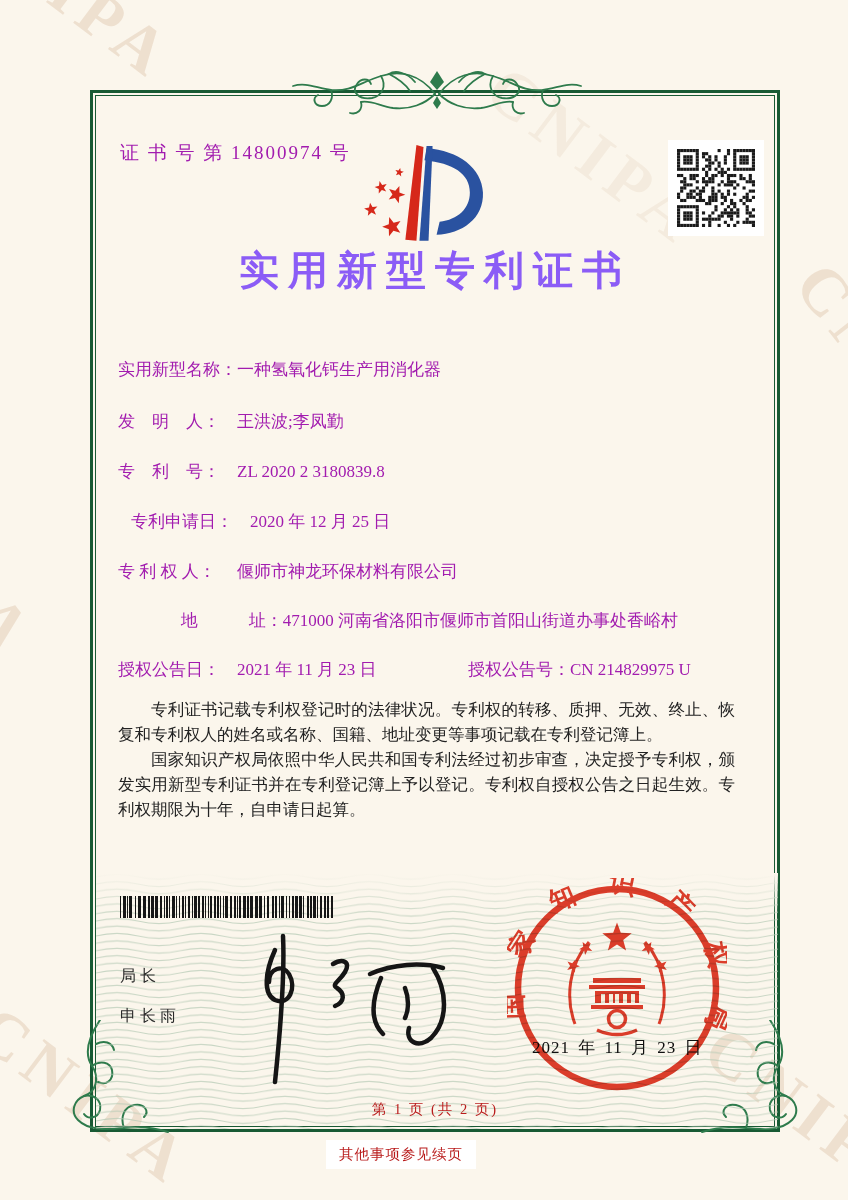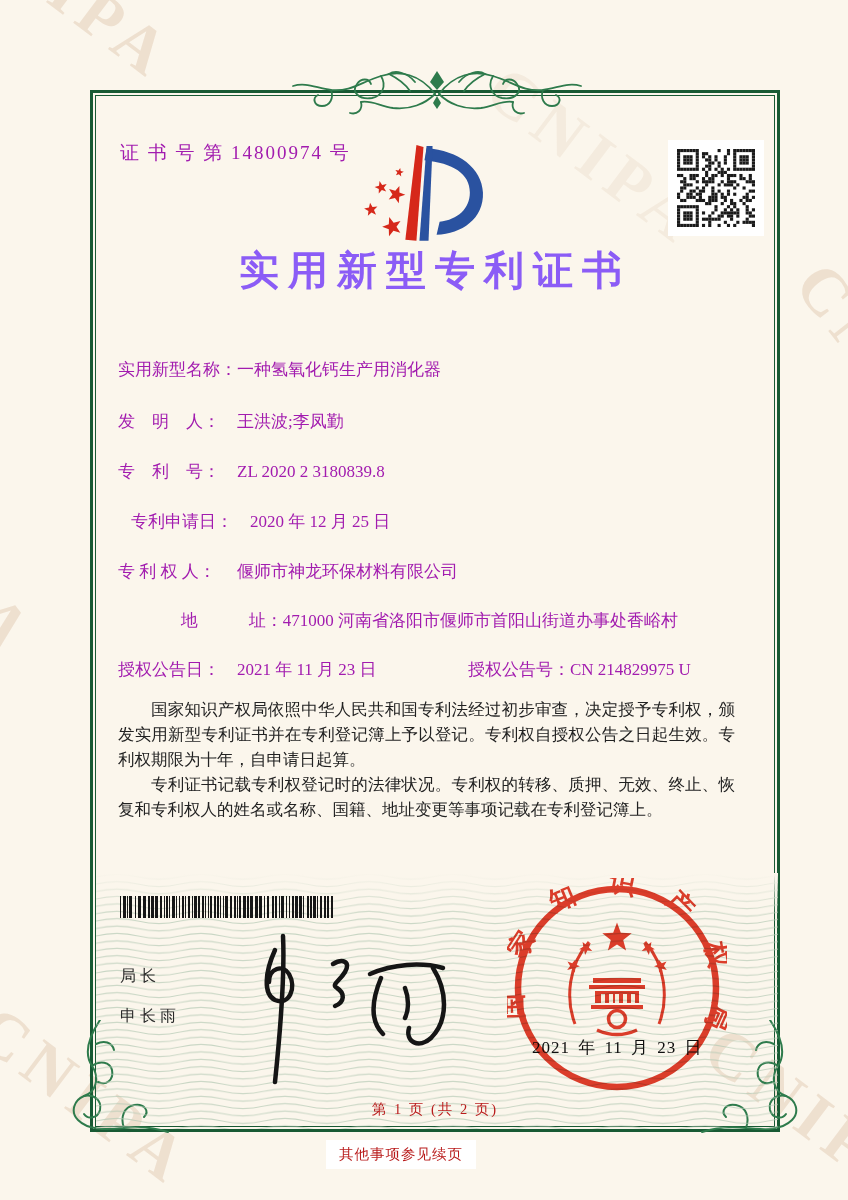--- a/index.html
+++ b/index.html
@@ -475,22 +475,22 @@
     <span class="lbl">地　　　址：</span><span class="val">471000 河南省洛阳市偃师市首阳山街道办事处香峪村</span>
   </div>
   <div class="field-row" style="top:658px;">
     <span class="lbl">授权公告日：</span><span class="val">2021 年 11 月 23 日</span>
     <span class="pair2">
       <span class="lbl2">授权公告号：</span><span>CN 214829975 U</span>
     </span>
   </div>
 
   <div class="body-text">
+    <p>专利证书记载专利权登记时的法律状况。专利权的转移、质押、无效、终止、恢复和专利权人的姓名或名称、国籍、地址变更等事项记载在专利登记簿上。</p>
     <p>国家知识产权局依照中华人民共和国专利法经过初步审查，决定授予专利权，颁发实用新型专利证书并在专利登记簿上予以登记。专利权自授权公告之日起生效。专利权期限为十年，自申请日起算。</p>
-    <p>专利证书记载专利权登记时的法律状况。专利权的转移、质押、无效、终止、恢复和专利权人的姓名或名称、国籍、地址变更等事项记载在专利登记簿上。</p>
   </div>
 
   <svg class="guilloche" width="682" height="256" viewBox="0 0 682 256">
     <defs>
       <pattern id="wv" width="84" height="7.4" patternUnits="userSpaceOnUse">
         <path d="M0,3.7 C14,0.5 28,0.5 42,3.7 C56,6.9 70,6.9 84,3.7" fill="none" stroke="#b4c9b4" stroke-width="1"></path>
       </pattern>
     </defs>
     <rect width="682" height="256" fill="url(#wv)" opacity="0.72"></rect>
   </svg>

